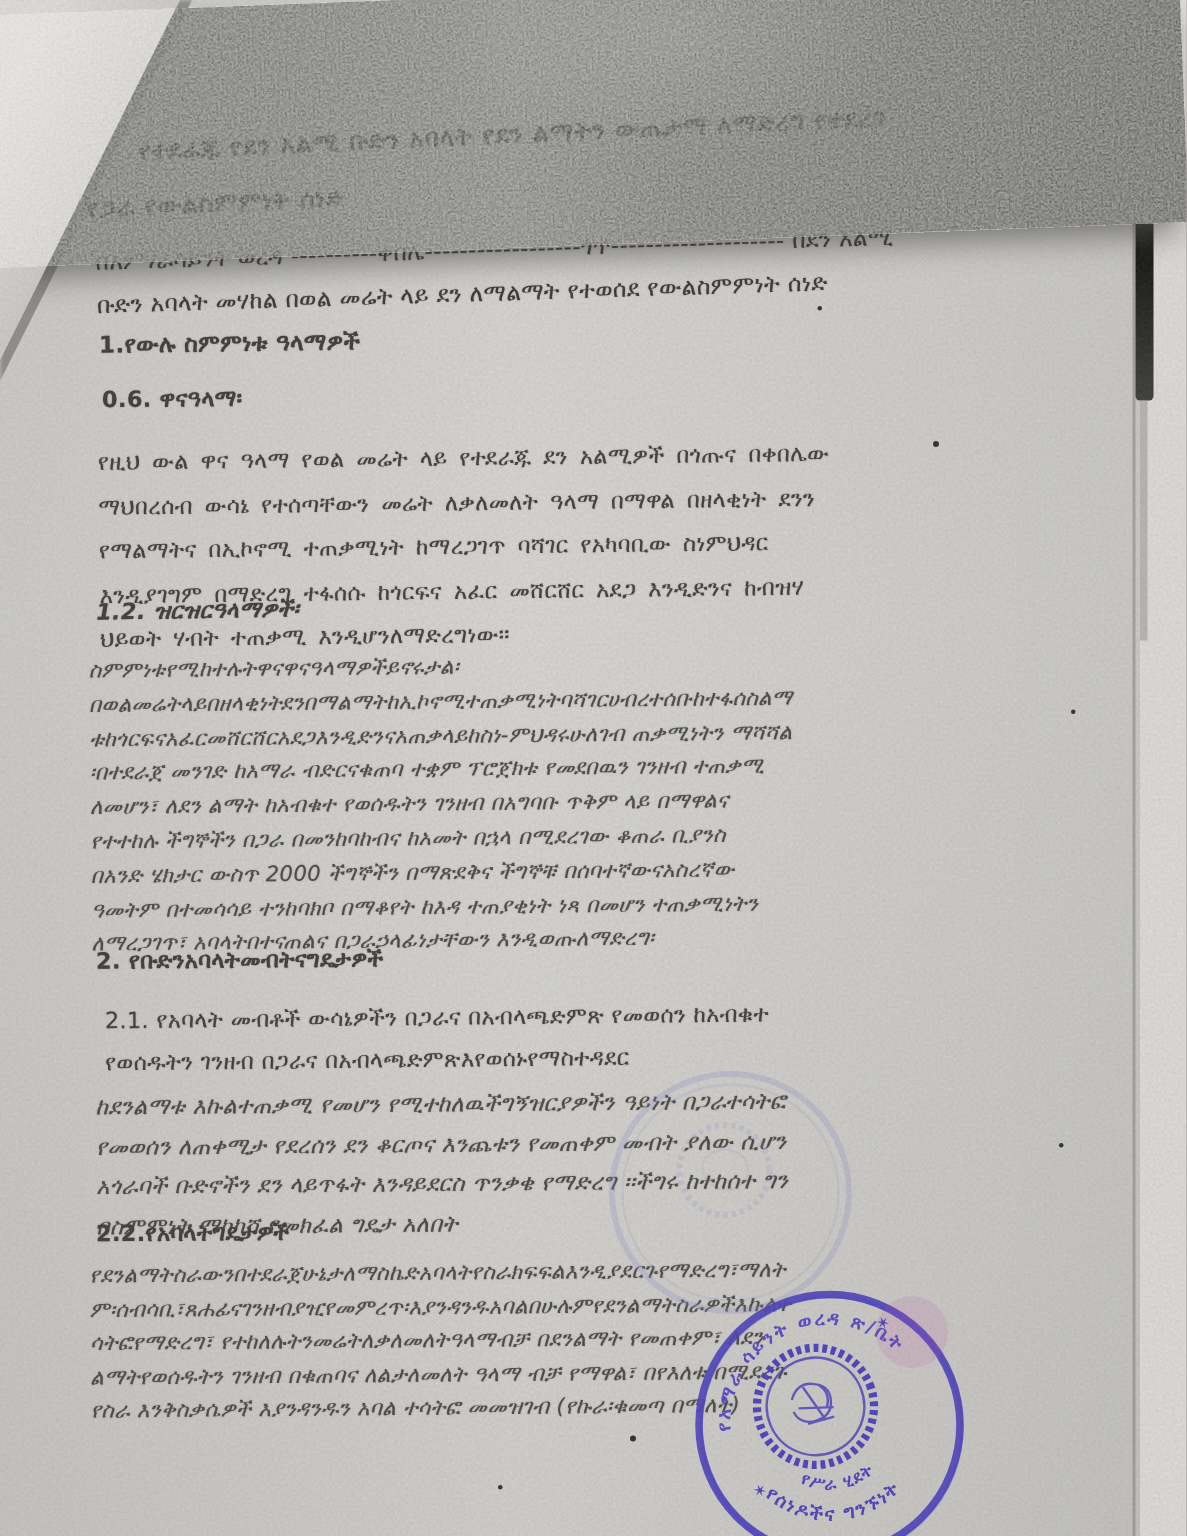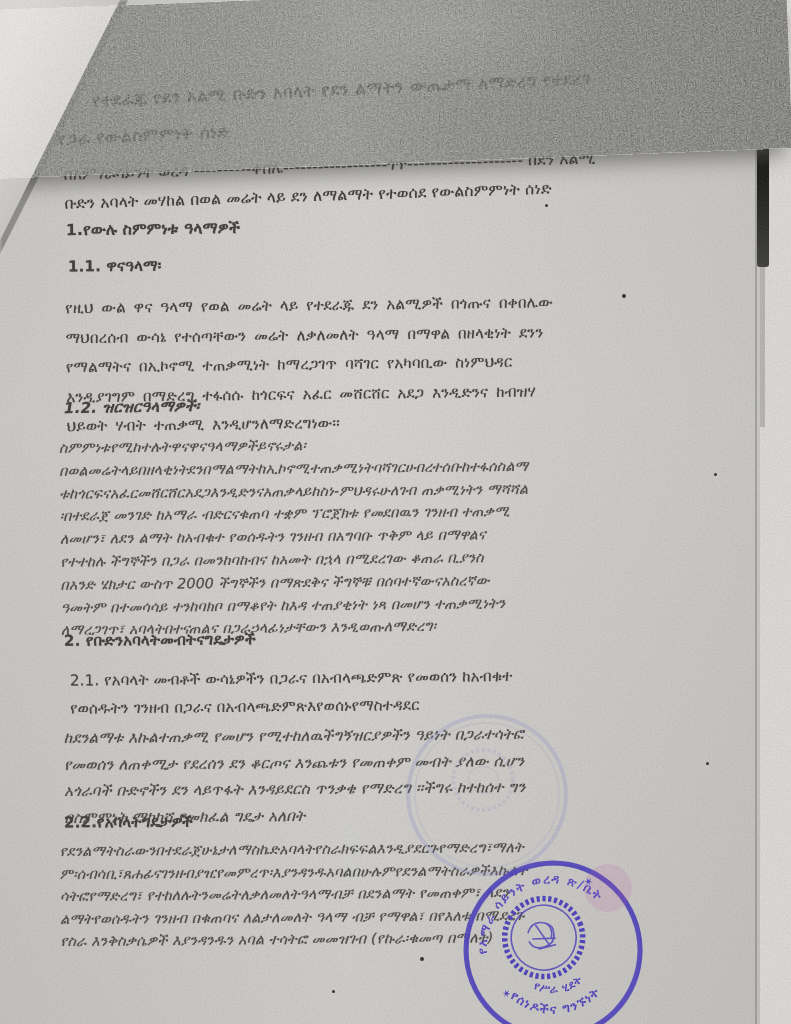--- a/index.html
+++ b/index.html
@@ -75,21 +75,21 @@
   <div class="fold-edge"></div>
   <div class="fold"></div>
 
   <div class="txt t1">የተደራጁ የደን አልሚ ቡድን አባላት የደን ልማትን ውጤታማ ለማድረግ የተደረገ</div>
   <div class="txt t2">የጋራ የውልስምምነት ሰነድ</div>
 
   <div class="txt intro">በአምሃራሳይንት ወረዳ ----------ቀበሌ------------------ጎጥ-------------------- በደን አልሚ
 ቡድን አባላት መሃከል በወል መሬት ላይ ደን ለማልማት የተወሰደ የውልስምምነት ሰነድ</div>
 
   <div class="txt h-sec sec1">1.የውሉ ስምምነቱ ዓላማዎች</div>
-  <div class="txt h-sec sec11">1.1. ዋናዓላማ፡</div>
+  <div class="txt h-sec sec11">0.6. ዋናዓላማ፡</div>
   <div class="txt p11">የዚህ ውል ዋና ዓላማ የወል መሬት ላይ የተደራጁ ደን አልሚዎች በጎጡና በቀበሌው
 ማህበረሰብ ውሳኔ የተሰጣቸውን መሬት ለቃለመለት ዓላማ በማዋል በዘላቂነት ደንን
 የማልማትና በኢኮኖሚ ተጠቃሚነት ከማረጋገጥ ባሻገር የአካባቢው ስነምህዳር
 እንዲያገግም በማድረግ ተፋሰሱ ከጎርፍና አፈር መሸርሸር አደጋ እንዲድንና ከብዝሃ
 ህይወት ሃብት ተጠቃሚ እንዲሆንለማድረግነው፡፡</div>
 
   <div class="txt h-sec sec12">1.2. ዝርዝርዓላማዎች፡</div>
   <div class="txt p12">ስምምነቱየሚከተሉትዋናዋናዓላማዎችይኖሩታል፡
 በወልመሬትላይበዘላቂነትደንበማልማትከኢኮኖሚተጠቃሚነትባሻገርሀብረተሰቡከተፋሰስልማ
 ቱከጎርፍናአፈርመሸርሸርአደጋእንዲድንናአጠቃላይከስነ-ምህዳሩሁለገብ ጠቃሚነትን ማሻሻል

